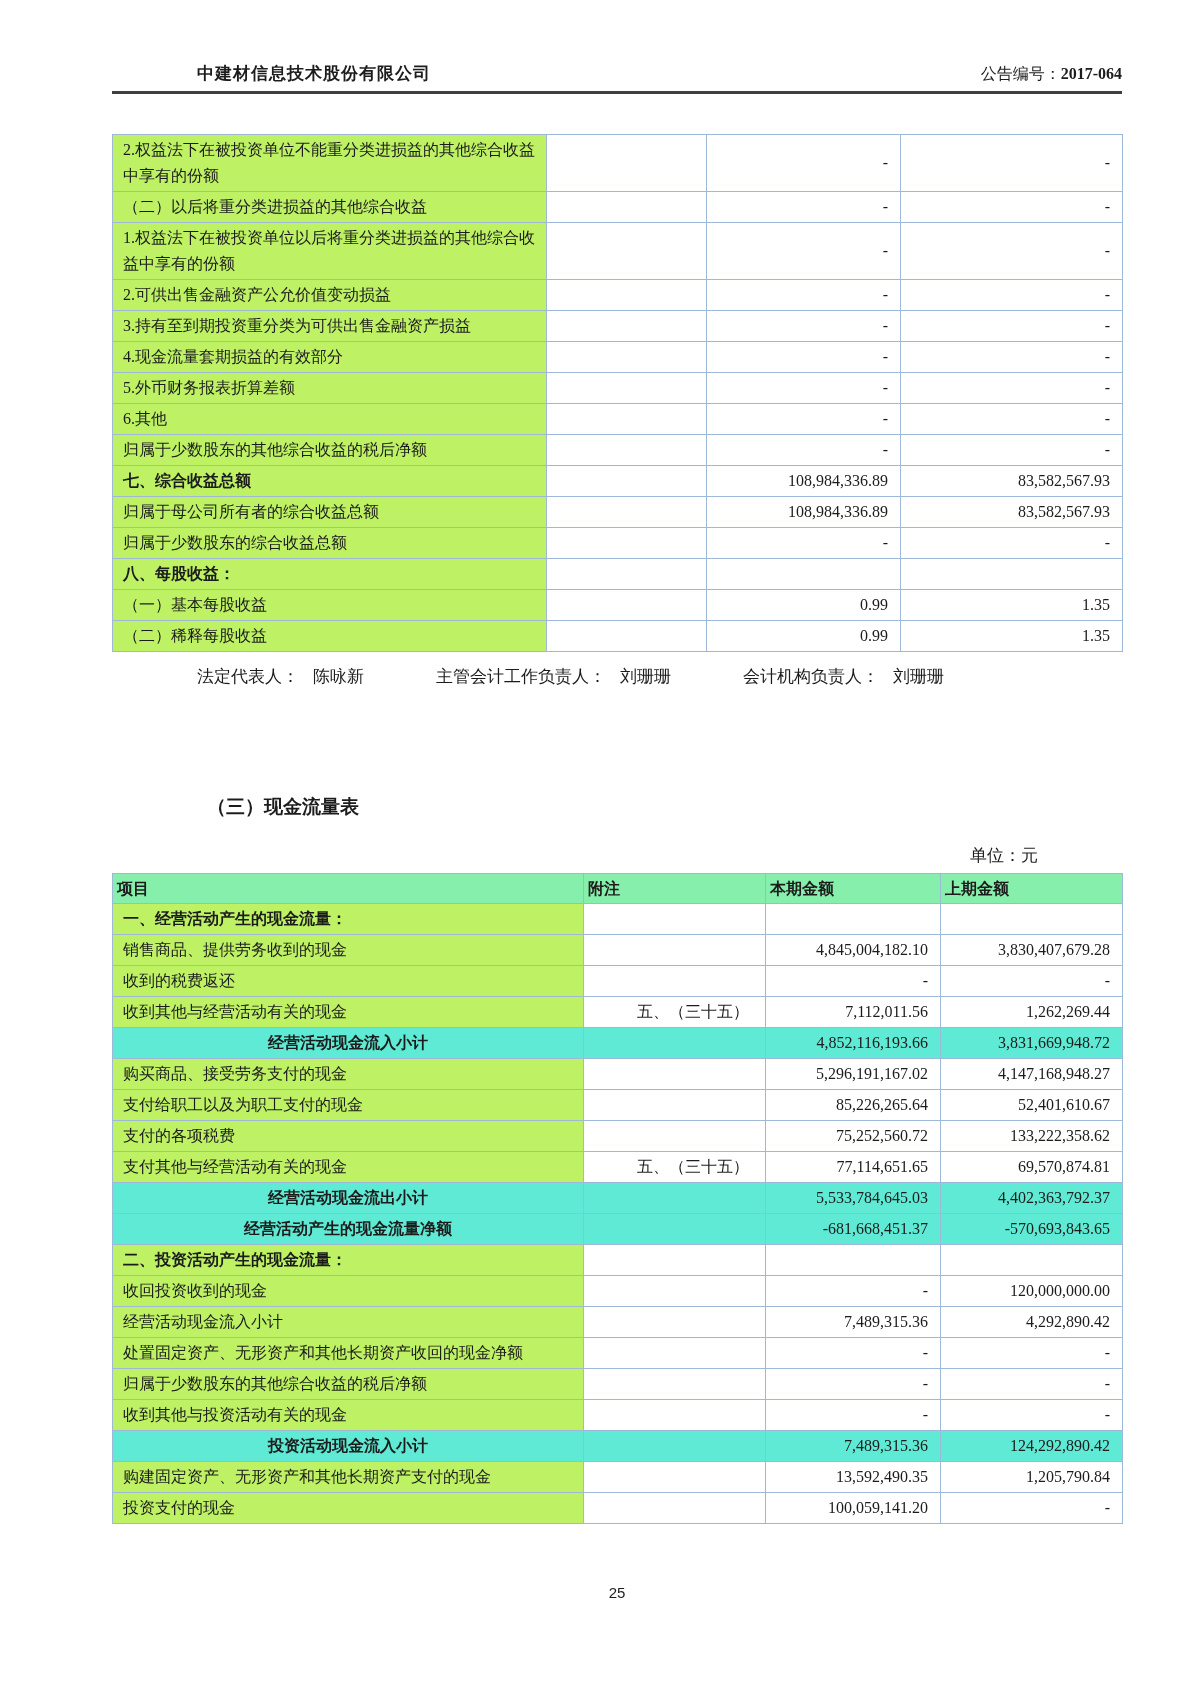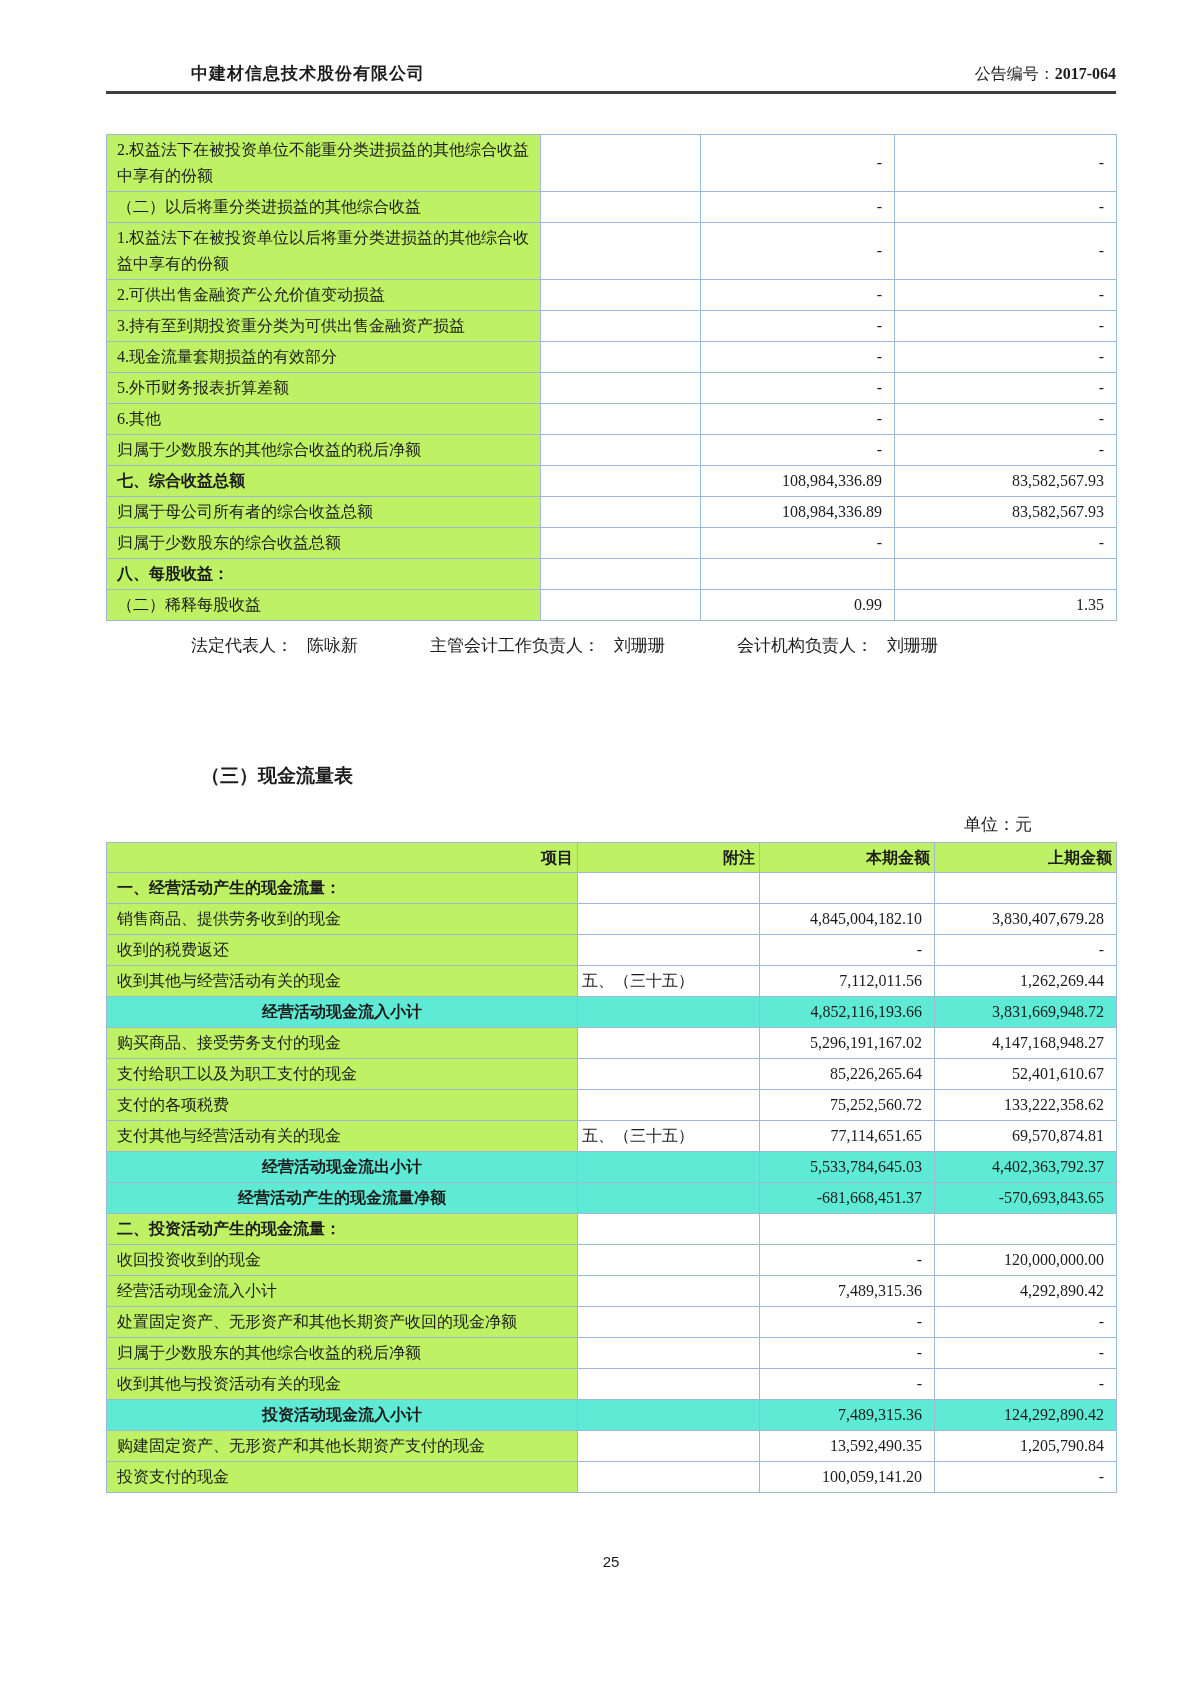--- a/index.html
+++ b/index.html
@@ -1,37 +1,37 @@
 <!DOCTYPE html>
 <html><head>
 <meta charset="utf-8">
 <style>
   html,body{margin:0;padding:0;background:#ffffff;}
   body{
     width:1200px;height:1697px;
     font-family:"Liberation Serif","DejaVu Serif",serif;
     color:#1c1c1c;position:relative;overflow:hidden;
   }
-  .content{position:absolute;left:106px;top:0;width:1010px;}
+  .content{position:absolute;left:112px;top:0;width:1010px;}
   
   .doc-header{
     display:flex;justify-content:space-between;align-items:flex-end;
     height:94px;border-bottom:3px solid #3f3f3f;padding-bottom:6px;box-sizing:border-box;
   }
   .company{font-size:17px;font-weight:bold;letter-spacing:1px;margin-left:85px;}
   .notice{font-size:16px;}
   .notice .num{font-weight:bold;}
   
   table{border-collapse:collapse;table-layout:fixed;width:1010px;font-size:16px;}
   td,th{border:1px solid #9db9d7;height:30px;padding:2px 10px;box-sizing:border-box;
         overflow:hidden;line-height:26px;vertical-align:middle;}
-  th{background:#bef264;text-align:right;font-weight:bold;padding:0 4px;}
+  th{background:#86efac;text-align:left;font-weight:bold;padding:0 4px;}
   td.label{background:#bef264;text-align:left;}
   td.num{text-align:right;padding-right:12px;}
-  td.note{text-align:left;padding:2px 4px;}
+  td.note{text-align:right;padding:2px 16px;}
   tr.bold-row td.label{font-weight:bold;}
   tr.section td.label{font-weight:bold;}
   tr.subtotal td{background:#5eead4;}
   tr.subtotal td.label{font-weight:bold;text-align:center;}
   .income-table{margin-top:40px;}
   
   .signature{margin-top:13px;margin-left:85px;font-size:17px;}
   .signature .sig-name{margin-left:14px;margin-right:72px;}
   .signature .sig-name:last-child{margin-right:0;}
   
@@ -132,20 +132,26 @@
           <td class="label">归属于少数股东的综合收益总额</td>
           <td class="blank"></td>
           <td class="num">-</td>
           <td class="num">-</td>
         </tr>
         <tr class="bold-row">
           <td class="label">八、每股收益：</td>
           <td class="blank"></td>
           <td class="num"></td>
           <td class="num"></td>
+        </tr>
+        <tr>
+          <td class="label">（一）基本每股收益</td>
+          <td class="blank"></td>
+          <td class="num">0.99</td>
+          <td class="num">1.35</td>
         </tr>
         <tr>
           <td class="label">（二）稀释每股收益</td>
           <td class="blank"></td>
           <td class="num">0.99</td>
           <td class="num">1.35</td>
         </tr>
       </tbody>
   </table>
 

